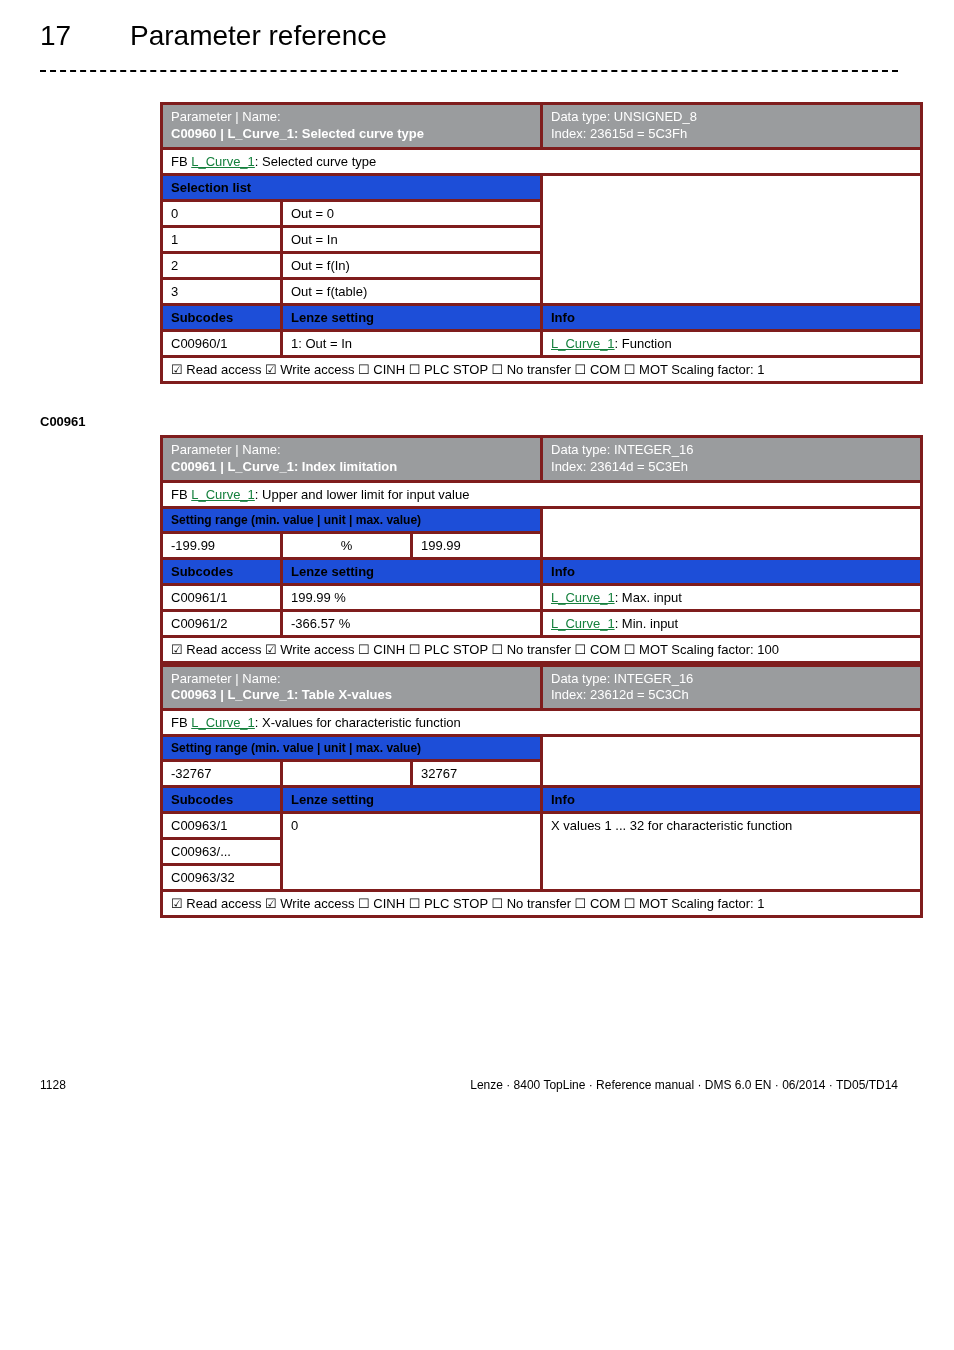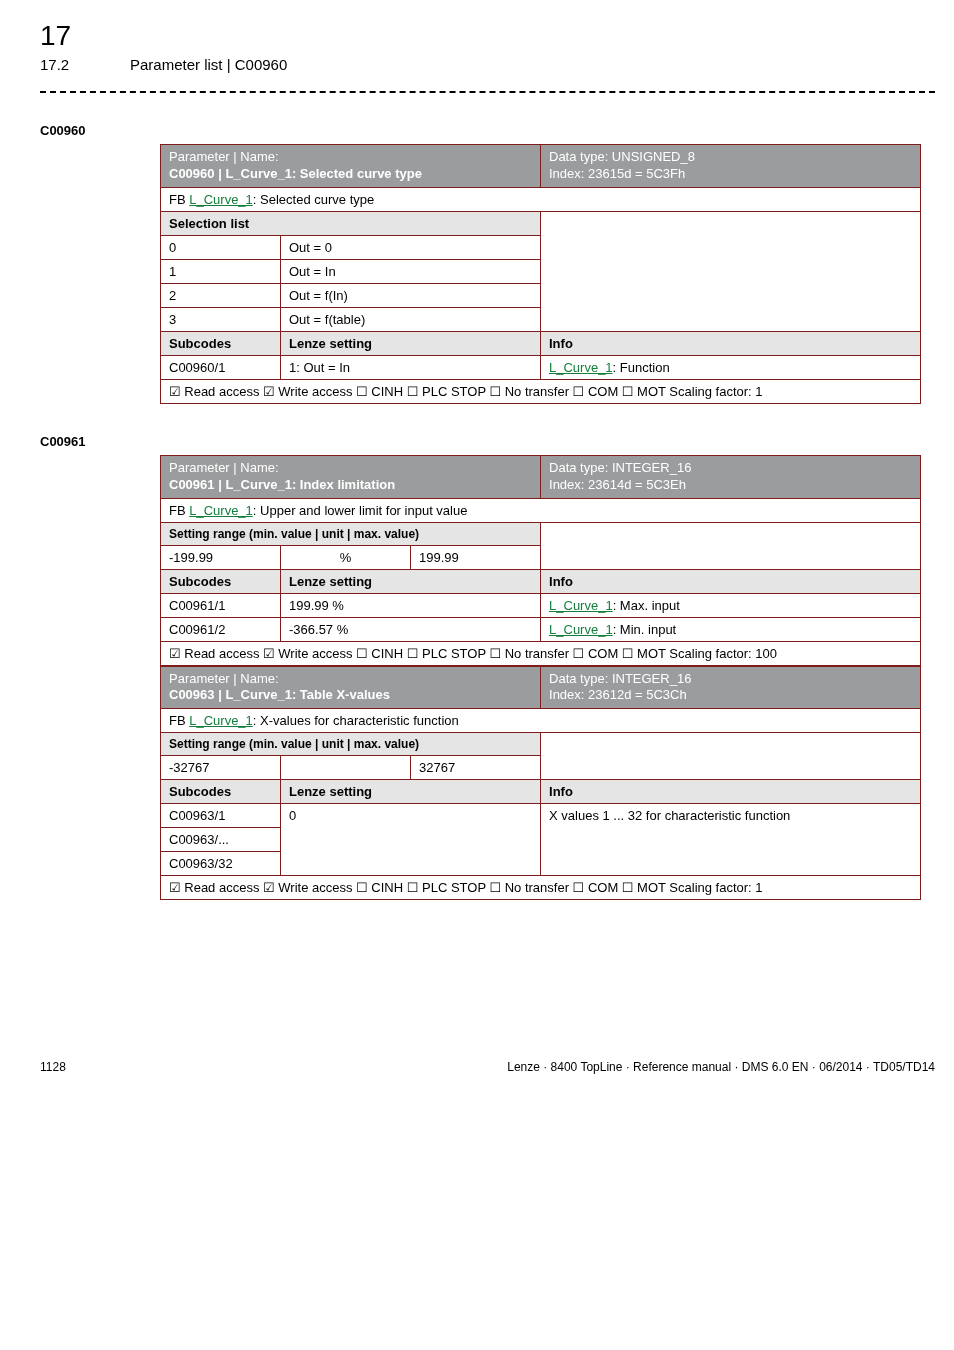--- a/index.html
+++ b/index.html
@@ -5,21 +5,21 @@
   html, body {
     margin: 0;
     padding: 0;
     width: 954px;
     background: #fff;
     font-family: Arial, Helvetica, sans-serif;
     color: #000;
     font-size: 13px;
   }
   .page {
-    padding: 20px 19px 40px 40px;
+    padding: 20px 56px 40px 40px;
   }
   .hdr-row {
     display: flex;
     align-items: baseline;
   }
   .hdr-num {
     font-size: 28px;
     font-weight: 400;
     width: 90px;
   }
@@ -54,21 +54,21 @@
   .tbl-wrap {
     margin-left: 120px;
   }
   table.param {
     width: 760px;
     border-collapse: collapse;
     border: 1.5px solid #000;
     table-layout: fixed;
   }
   table.param td, table.param th {
-    border: 1px solid #7f1d1d;
+    border: 3px solid #7f1d1d;
     padding: 4px 8px;
     vertical-align: middle;
     font-size: 13px;
     text-align: left;
     word-wrap: break-word;
   }
   .titlebar {
     background: #9a9c9e;
     color: #fff;
   }
@@ -80,21 +80,21 @@
     font-size: 13px;
     font-weight: bold;
     margin-top: 10px;
   }
   .titlebar-right {
     font-size: 10px;
     text-align: right;
     line-height: 1.3;
   }
   .shade {
-    background: #e5e5e5;
+    background: #1d4ed8;
     font-weight: bold;
   }
   .link {
     color: #15803d;
     text-decoration: underline;
   }
   .num-right {
     text-align: right;
   }
   .access-row td {
@@ -112,29 +112,25 @@
     font-weight: normal;
   }
 </style>
 </head>
 <body>
 
 <div class="page">
 
   <div class="hdr-row">
     <div class="hdr-num">17</div>
-  </div>
-  <div class="subhdr-row">
-    <div class="subhdr-num">17.2</div>
-    <div class="subhdr-title">Parameter list | C00960</div>
+    <div class="hdr-title">Parameter reference</div>
   </div>
 
   <hr class="dashed">
 
-  <div class="section-code">C00960</div>
   <div class="tbl-wrap">
   <table class="param">
     <colgroup>
           <col style="width:120px">
           <col style="width:260px">
           <col style="width:380px">
         </colgroup>
     <tbody>
           <tr class="titlebar">
       <td colspan="2" class="titlebar-left">

